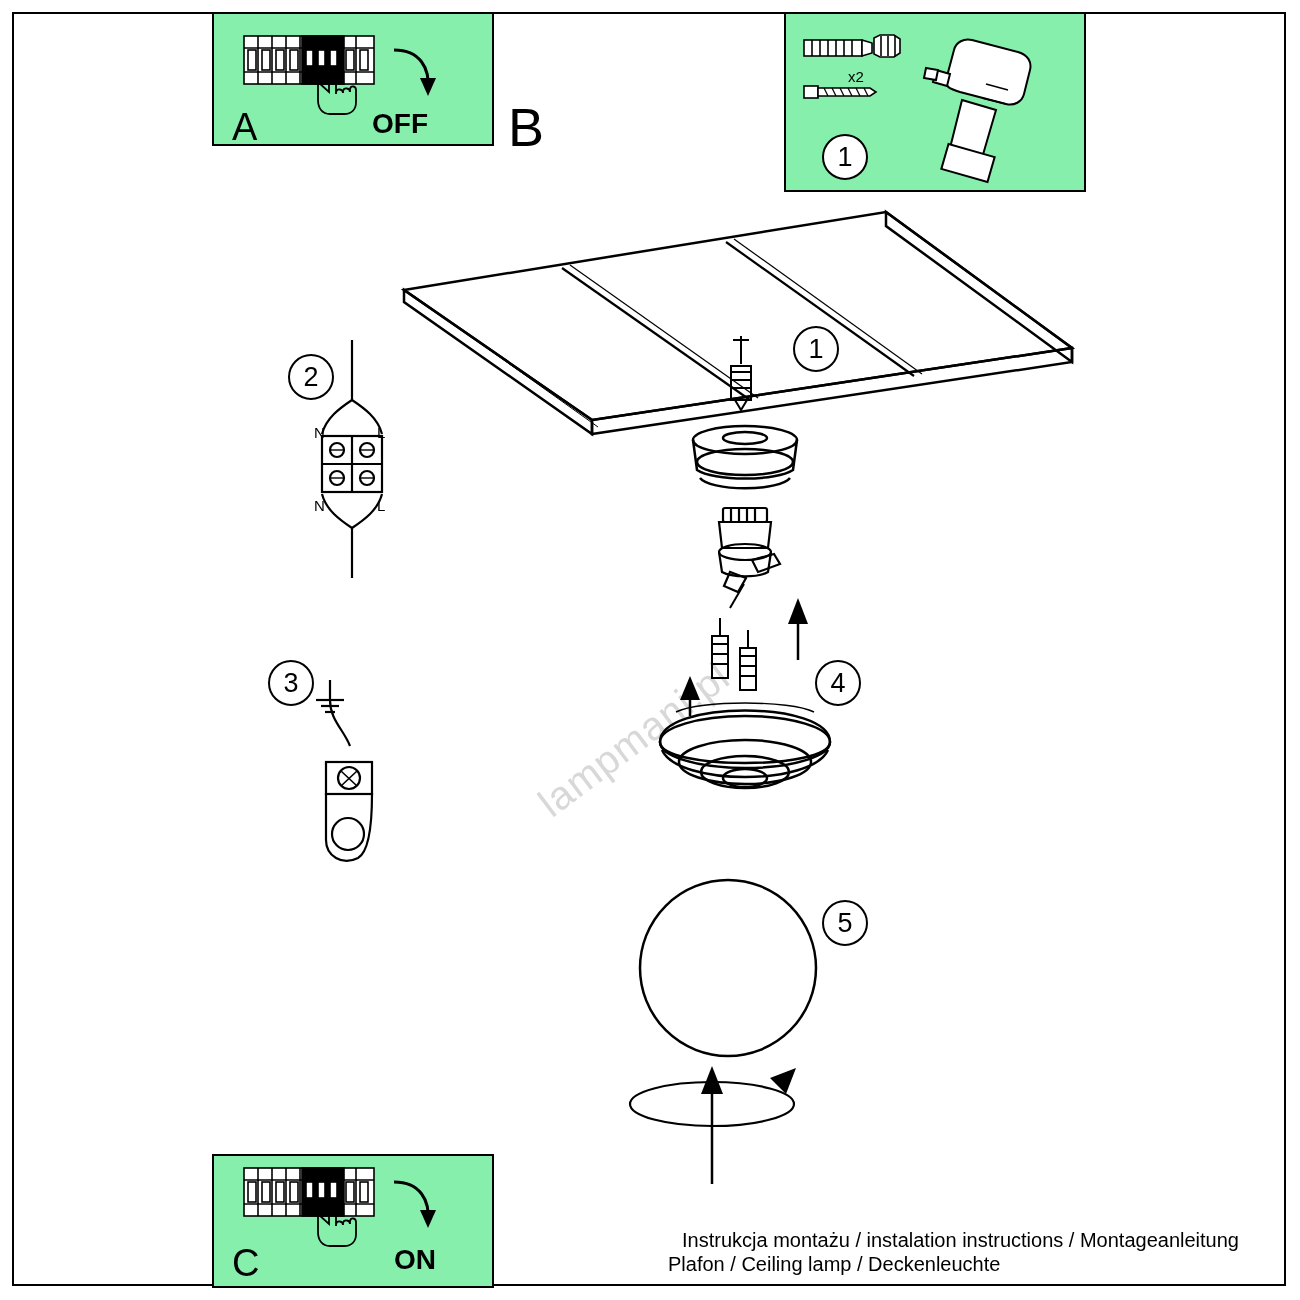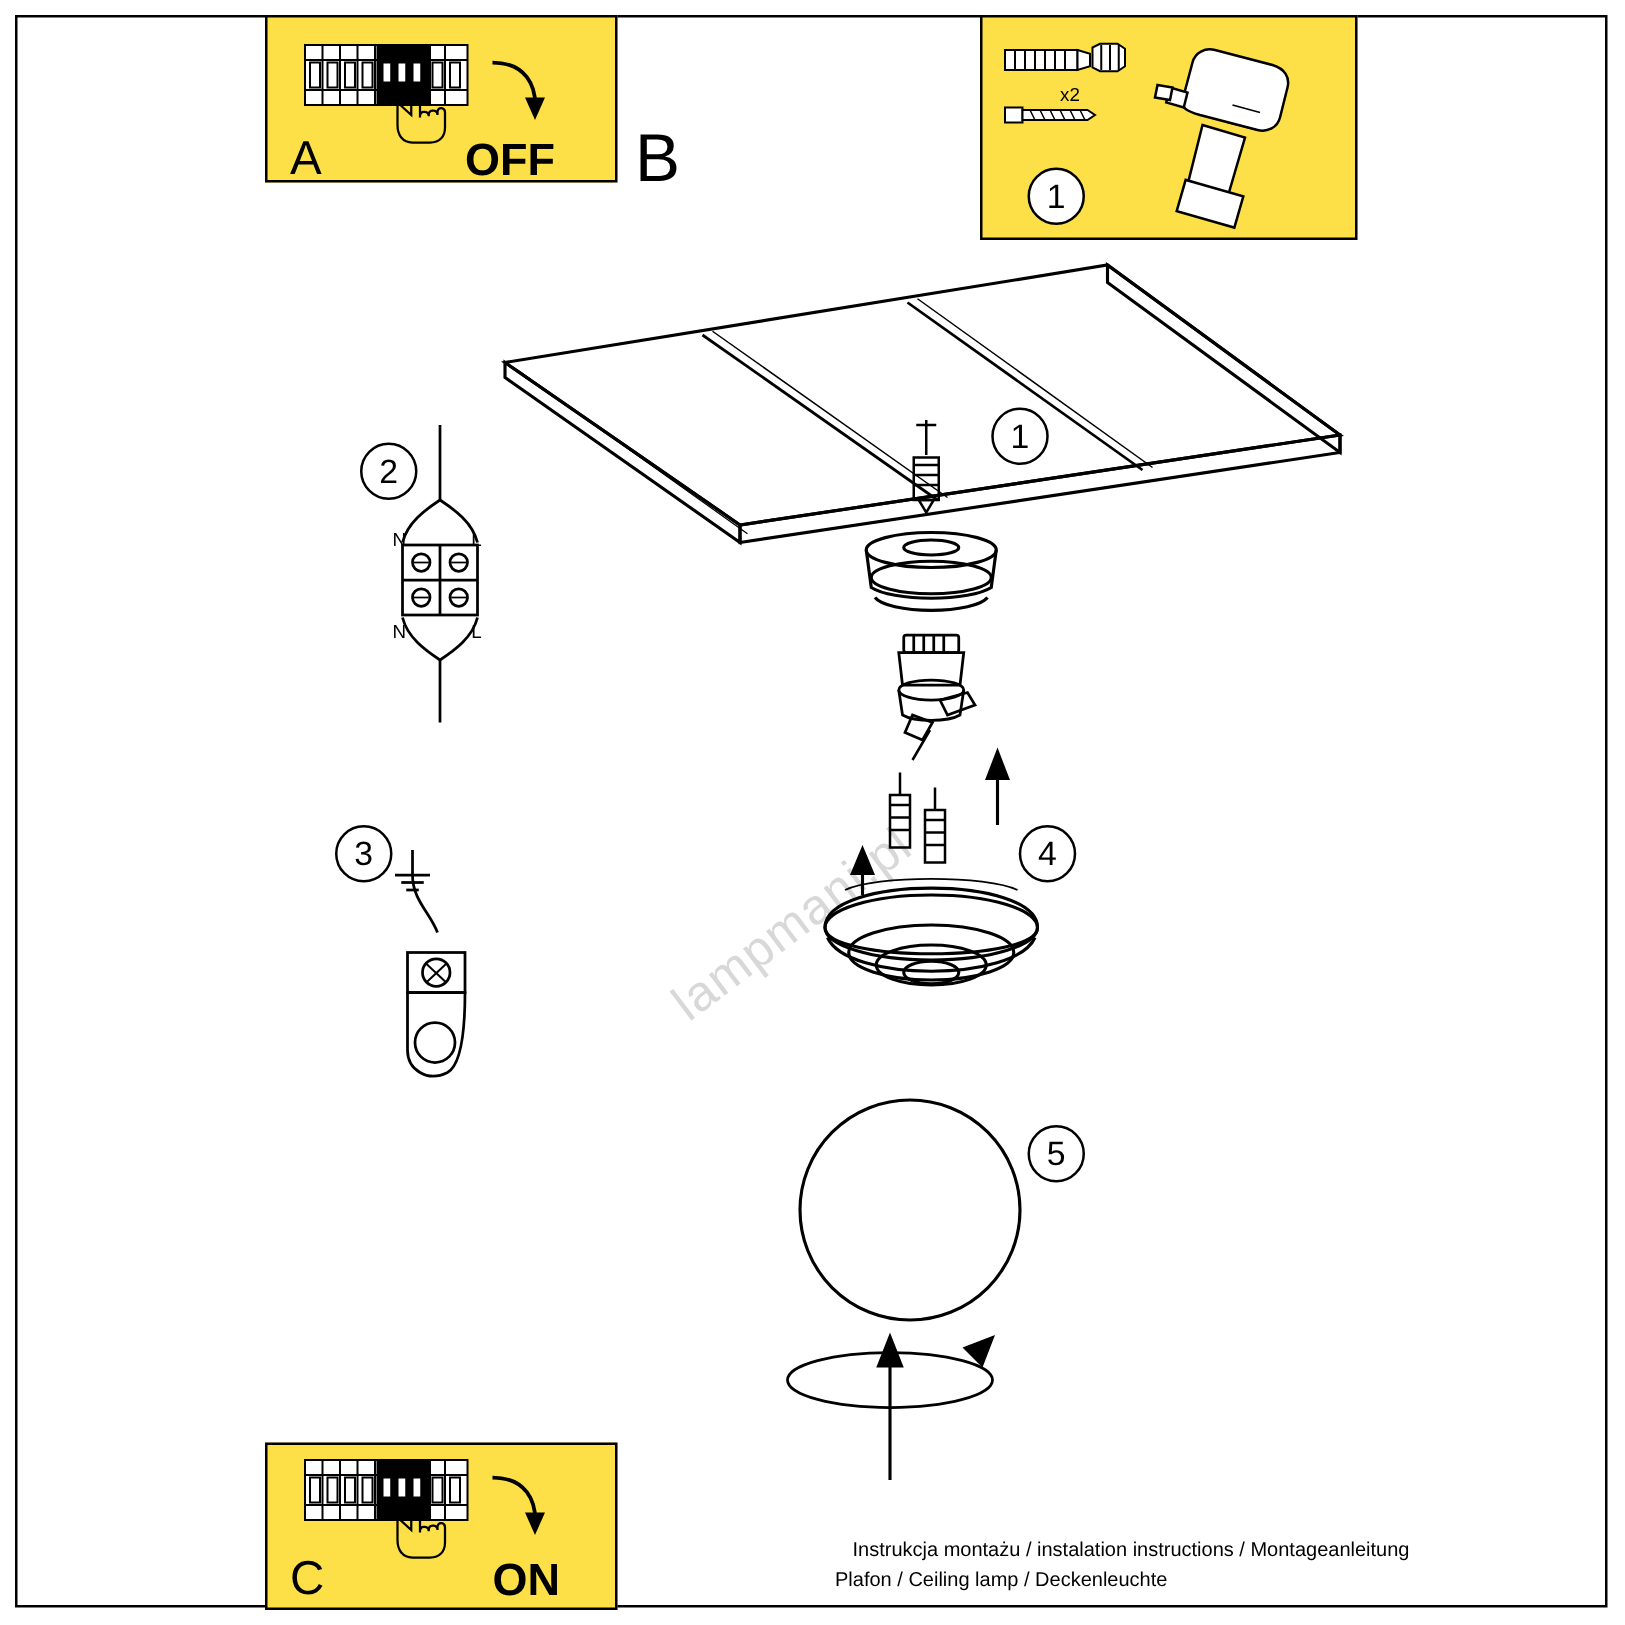--- a/index.html
+++ b/index.html
@@ -24,37 +24,37 @@
     top: 12px;
     width: 1274px;
     height: 1274px;
     border: 2px solid #000;
     box-sizing: border-box;
   }
   .box {
     position: absolute;
     border: 2px solid #000;
     box-sizing: border-box;
-    background: #fde047;
+    background: #86efac;
   }
   .step-letter {
     position: absolute;
     font-size: 38px;
     font-weight: normal;
     line-height: 1;
     font-family: "Liberation Sans", sans-serif;
   }
   .big-letter {
     position: absolute;
     font-size: 54px;
     line-height: 1;
   }
   .word {
     position: absolute;
-    font-size: 36px;
+    font-size: 28px;
     font-weight: bold;
     line-height: 1;
   }
   .circle-num {
     position: absolute;
     width: 46px;
     height: 46px;
     border: 2px solid #000;
     border-radius: 50%;
     box-sizing: border-box;
@@ -63,21 +63,21 @@
     justify-content: center;
     font-size: 27px;
     background: #fff;
   }
   .tiny-label {
     position: absolute;
     font-size: 15px;
   }
   .footer-text {
     position: absolute;
-    font-size: 16px;
+    font-size: 20px;
     line-height: 25px;
     white-space: pre-line;
   }
   .watermark {
     position: absolute;
     font-size: 40px;
     color: #d8d8d8;
     transform: rotate(-37deg);
     transform-origin: left top;
     letter-spacing: 1px;

